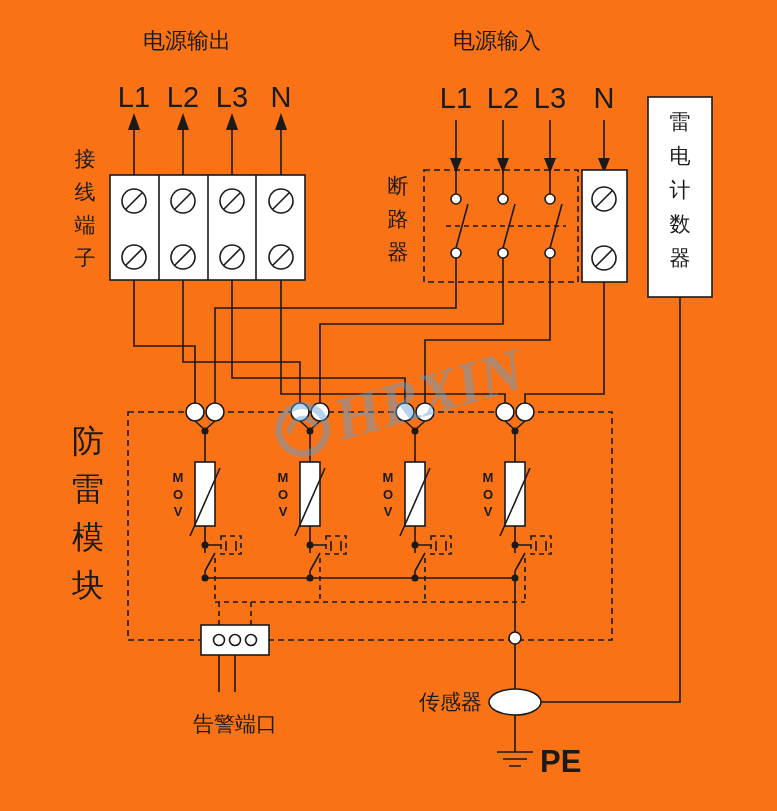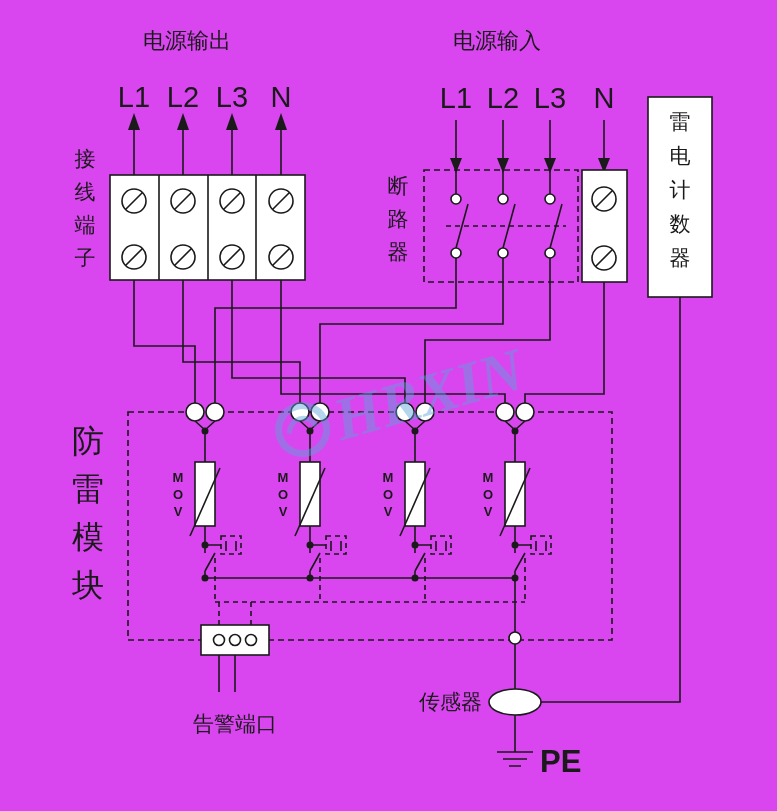--- a/index.html
+++ b/index.html
@@ -1,16 +1,16 @@
 <!DOCTYPE html>
 <html><head>
 <meta charset="utf-8">
 <style>
   html,body{margin:0;padding:0;background:#ffffff;}
-  .canvas{position:relative;width:777px;height:811px;background:#d946ef;overflow:hidden;}
+  .canvas{position:relative;width:777px;height:811px;background:#f97316;overflow:hidden;}
   svg{display:block;}
   .t{fill:#1a1a1a;font-family:"Liberation Sans",sans-serif;}
   .mid{text-anchor:middle;}
   .end{text-anchor:end;}
   .phase{font-size:29px;}
   .cjk22{font-size:22px;}
   .cjk21{font-size:21px;}
   .cjk32{font-size:32px;}
   .mov{font-size:13px;font-weight:bold;}
   .pe{font-size:31px;font-weight:bold;}

